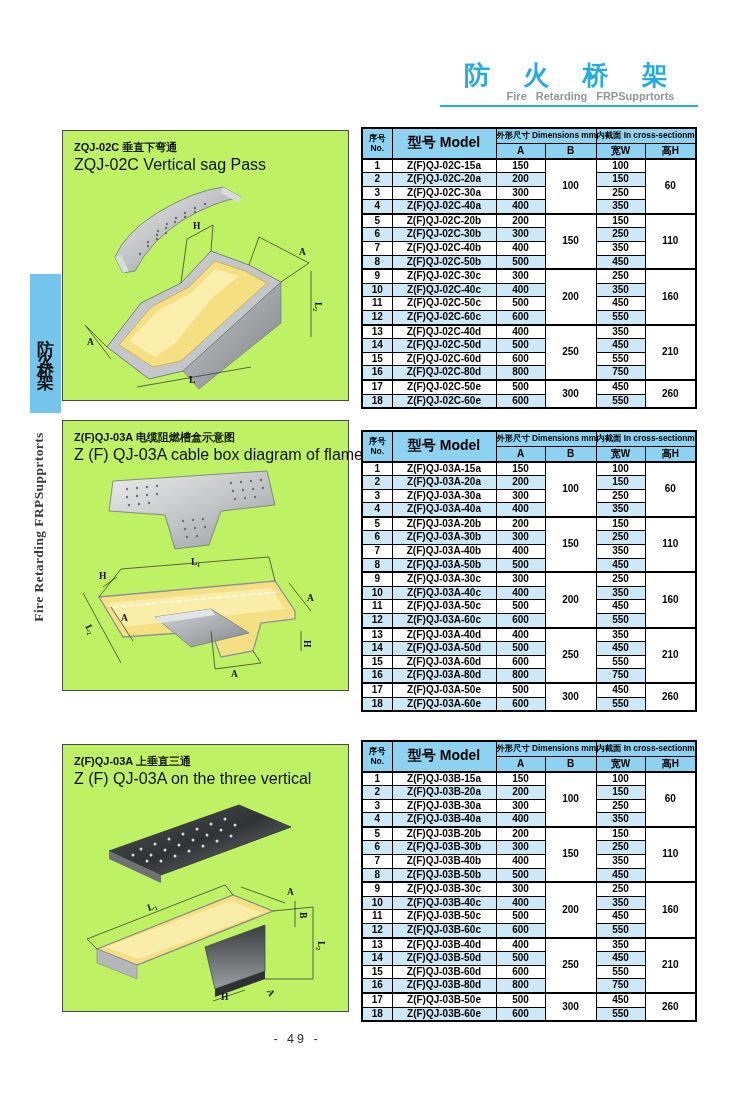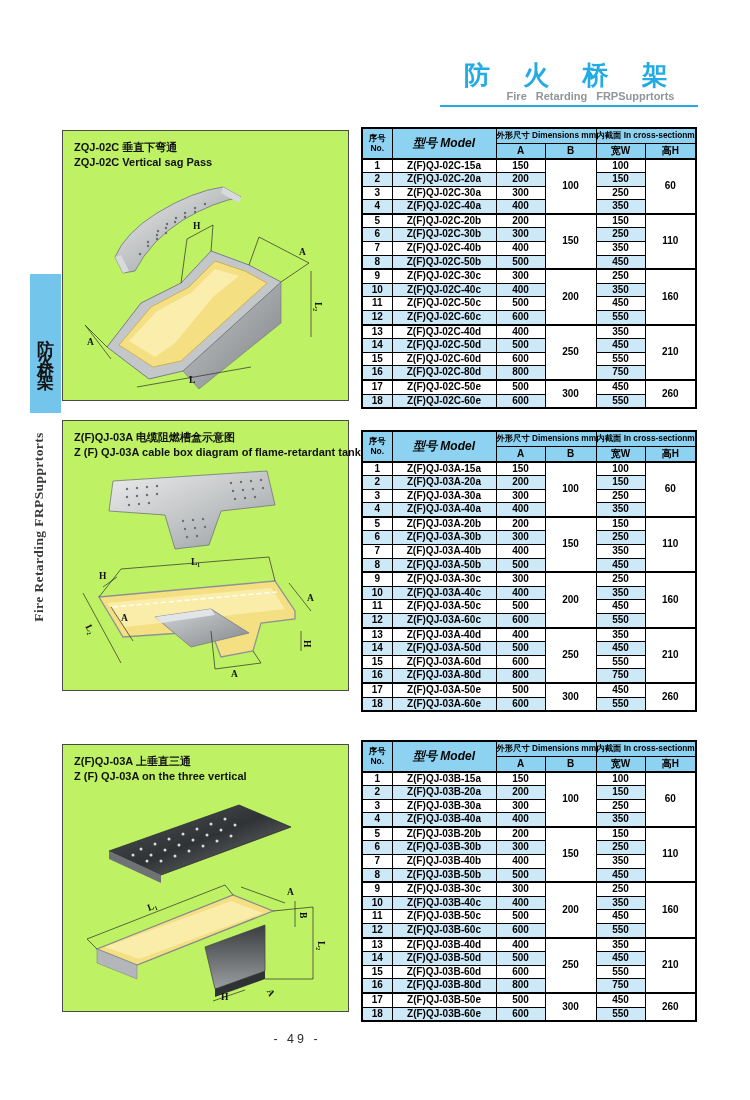--- a/index.html
+++ b/index.html
@@ -42,40 +42,40 @@
     font-size:13.5px; color:#3b3b3b; text-align:center; letter-spacing:0.4px;
     white-space:nowrap;
   }
 
   
   .figure-box {
     position:absolute; left:62px; width:287px; height:271px;
     border:1px solid #4a4a4a; background:#bef264;
   }
   .fig-title-cn { margin:9px 0 1px 11px; font-size:11px; font-weight:bold; color:#111; white-space:nowrap; }
-  .fig-title-en { margin:0 0 0 11px; font-size:11px; font-weight:bold; color:#111; white-space:nowrap; }
+  .fig-title-en { margin:0 0 0 11px; font-size:16px; font-weight:normal; color:#111; white-space:nowrap; }
   .fig-svg { position:absolute; left:0; top:44px; }
   .dim { stroke:#2b2b2b; stroke-width:0.7; fill:none; }
   .dimtxt { font-family:"Liberation Serif", serif; font-size:9.5px; font-weight:bold; fill:#111; }
 
   
   .spec-table {
     position:absolute; left:361px; width:334px;
     border-collapse:collapse; table-layout:fixed;
     border:2px solid #000;
     padding-left:16px;
   }
   .spec-table th, .spec-table td {
     border:1px solid #000; text-align:center; vertical-align:middle;
     padding:0; overflow:hidden; white-space:nowrap;
     font-family:"Liberation Sans", sans-serif; color:#000;
   }
   .spec-table thead th { background:#8ED2F1; font-weight:bold; }
   th.h-no   { font-size:8.5px; line-height:10px; height:30px; }
-  th.h-model{ font-size:12px;font-style:italic; }
+  th.h-model{ font-size:14px; }
   th.h-group{ font-size:8.3px; height:15px; }
   th.h-sub  { font-size:10px; height:14px; }
   .spec-table td { font-size:10px; font-weight:bold; height:12.6px; line-height:12.6px; }
   tr.group-start td { border-top:2px solid #000; }
   tr.stripe td.s { background:#CDE9F8; }
   td.merged { background:#fff; }
 
   
   .page-footer {
     position:absolute; left:0; top:1032px; width:594px; text-align:center;

